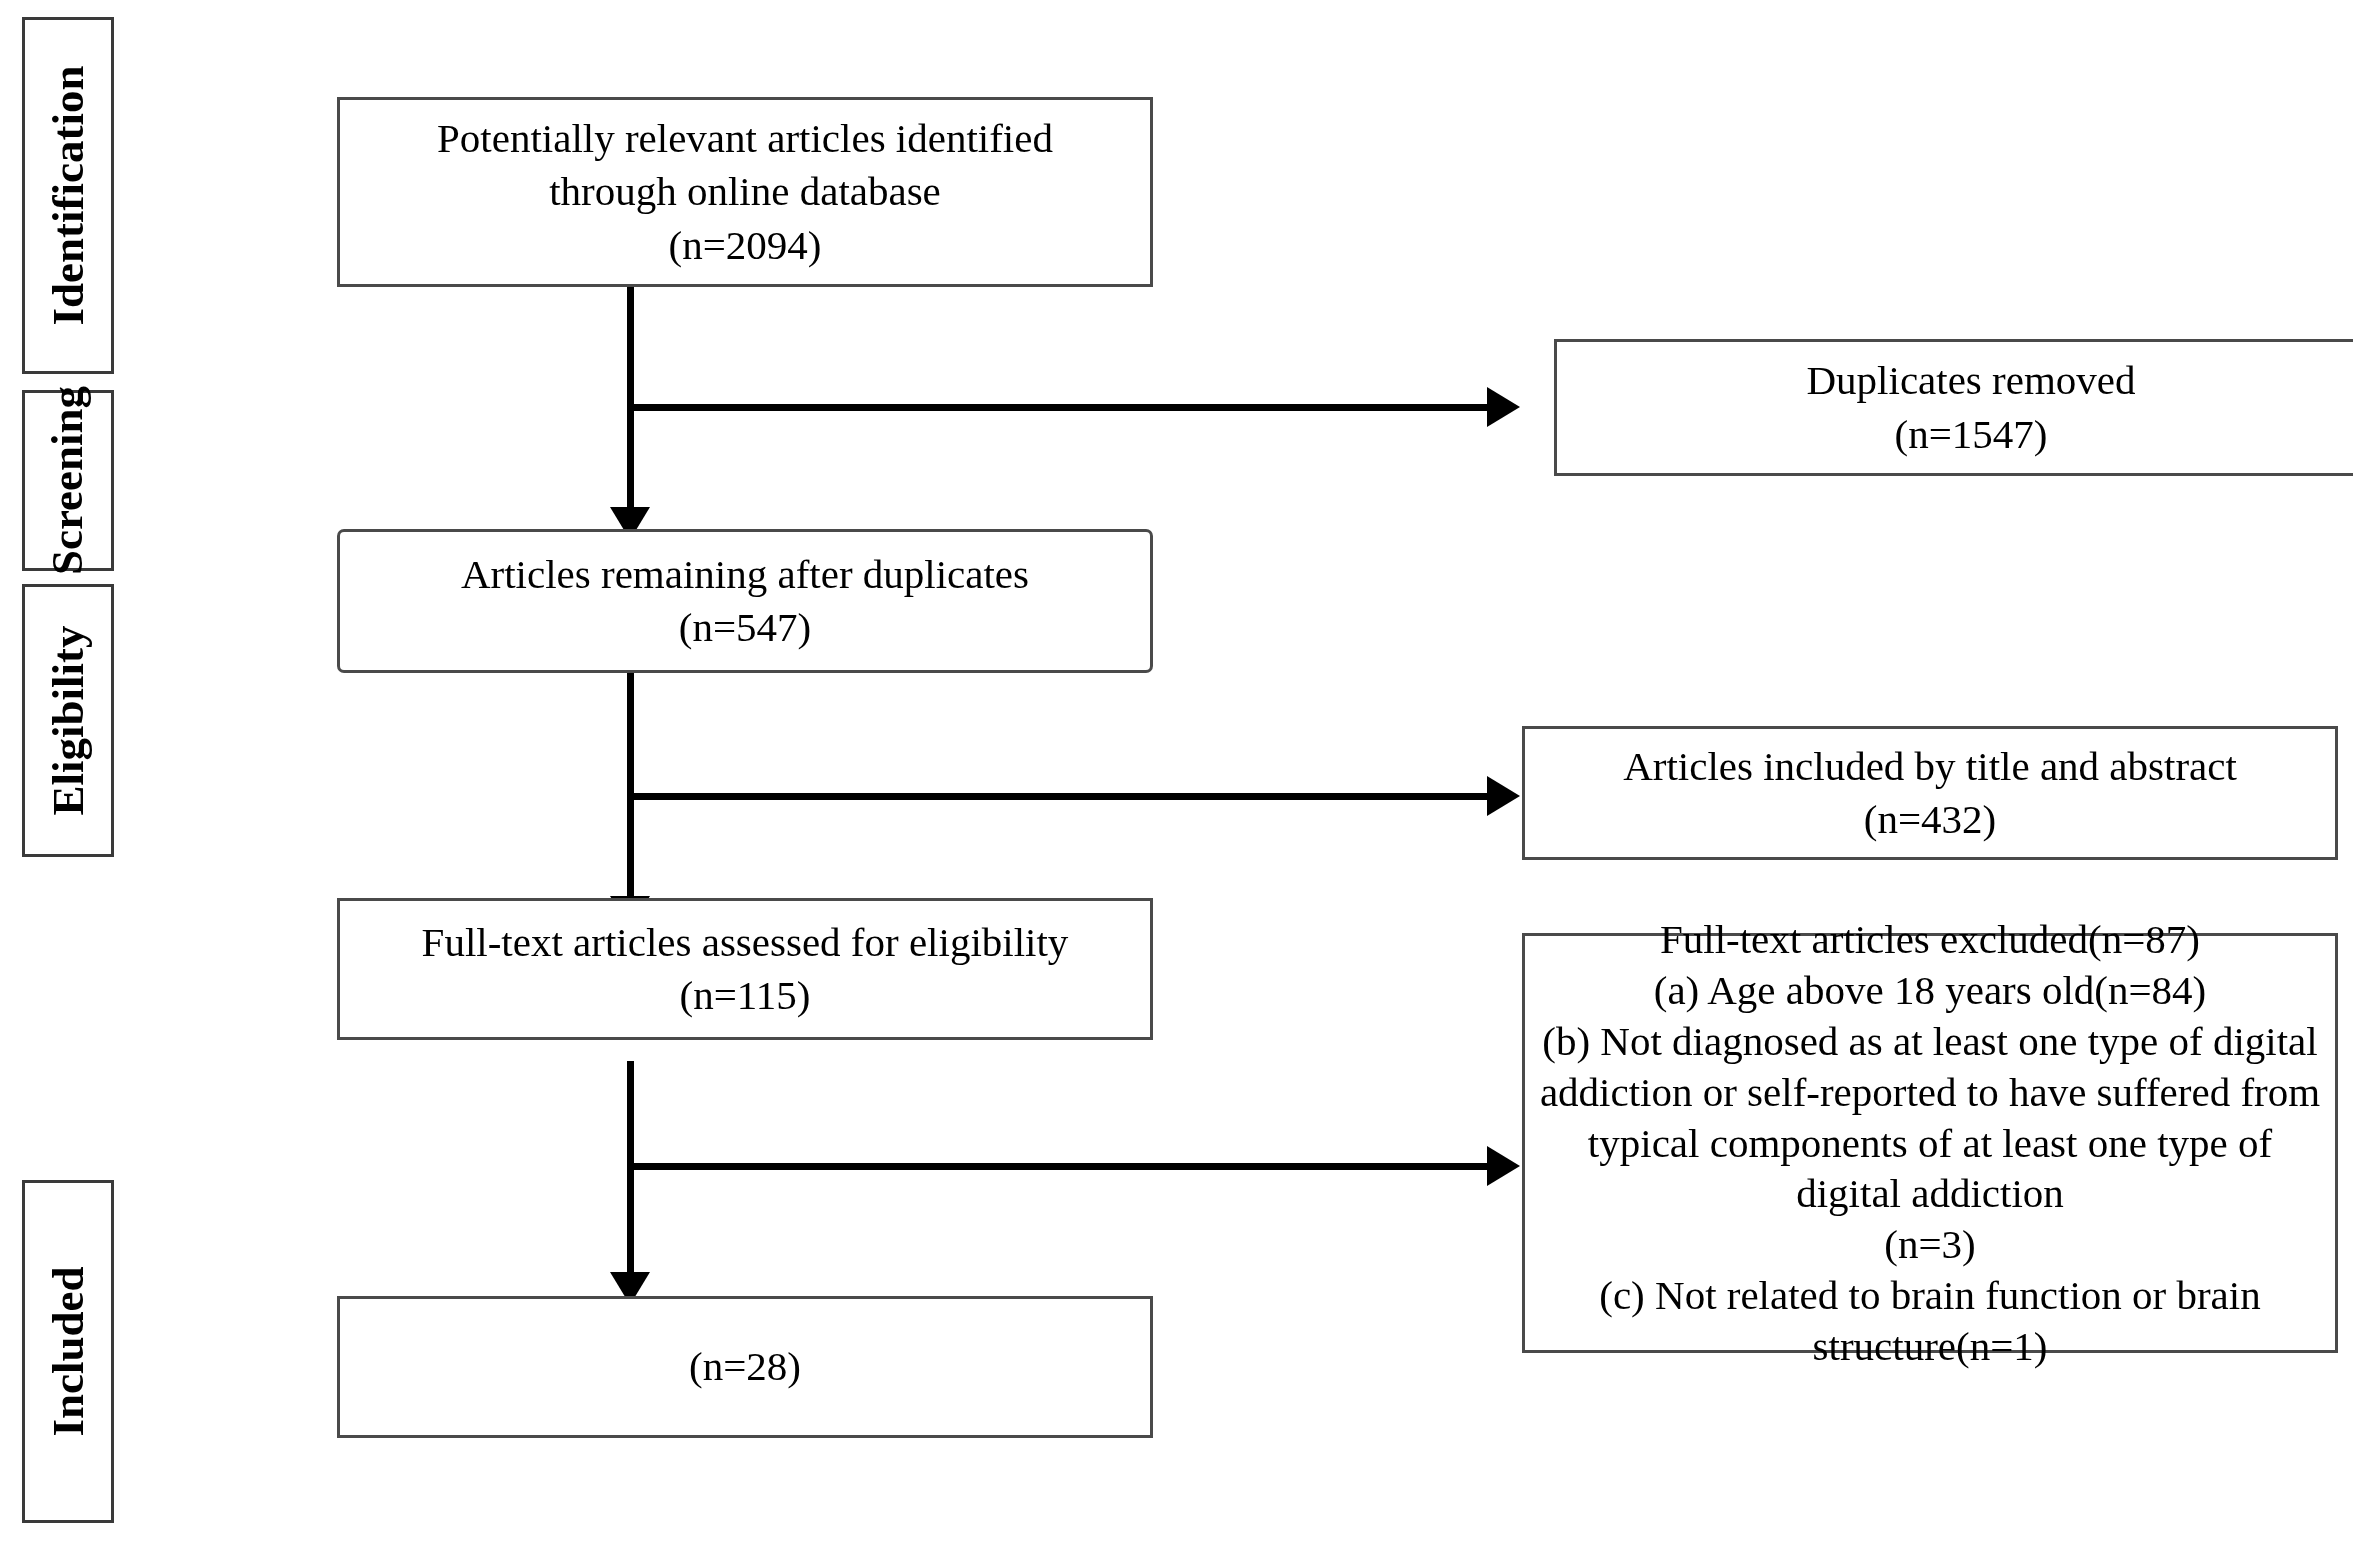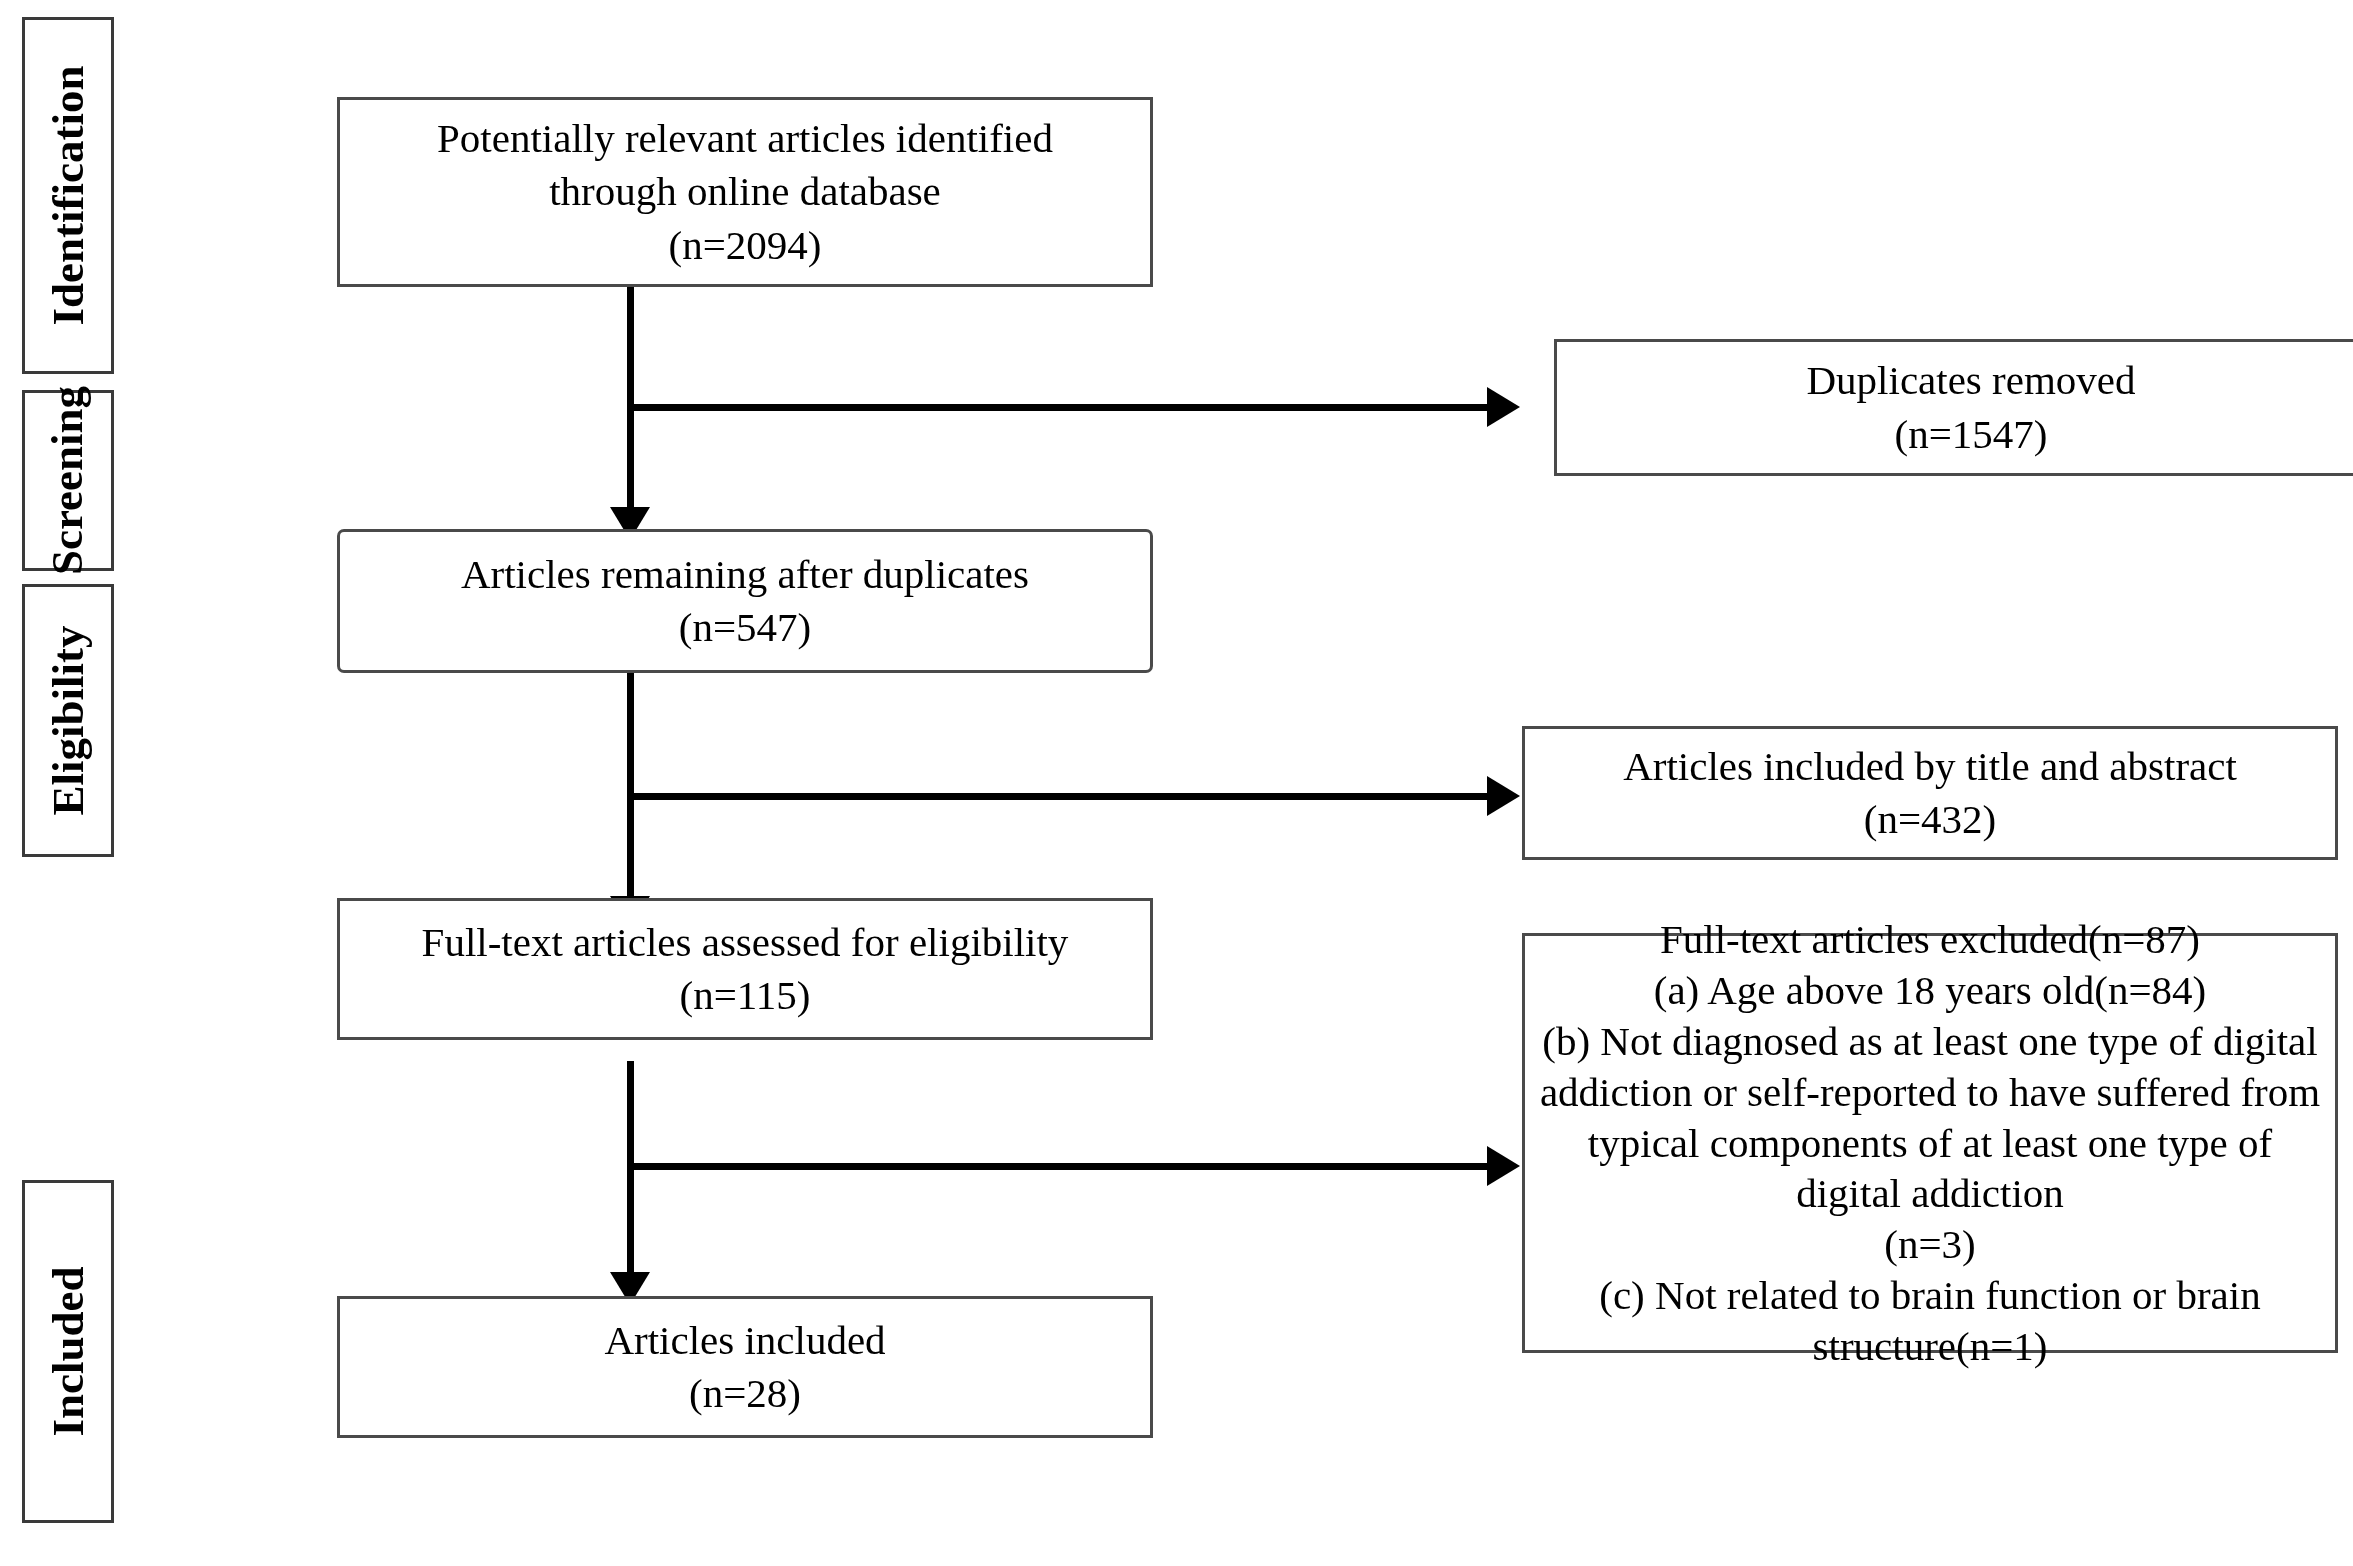--- a/index.html
+++ b/index.html
@@ -166,18 +166,17 @@
 
   <div class="flow-box reasons" style="left:1522px; top:933px; width:816px; height:420px;">
     <span class="line">Full-text articles excluded(n=87)</span>
     <span class="line">(a) Age above 18 years old(n=84)</span>
     <span class="line">(b)  Not diagnosed as at least one type of digital addiction or self-reported to have suffered from typical components of at least one type of digital addiction</span>
     <span class="line">(n=3)</span>
     <span class="line">(c) Not related to brain function or brain structure(n=1)</span>
   </div>
 
   <div class="flow-box" style="left:337px; top:1296px; width:816px; height:142px;">
-    <span class="line">Articles included</span>
     <span class="line">(n=28)</span>
   </div>
 
 </div>
 
 
 </body></html>

